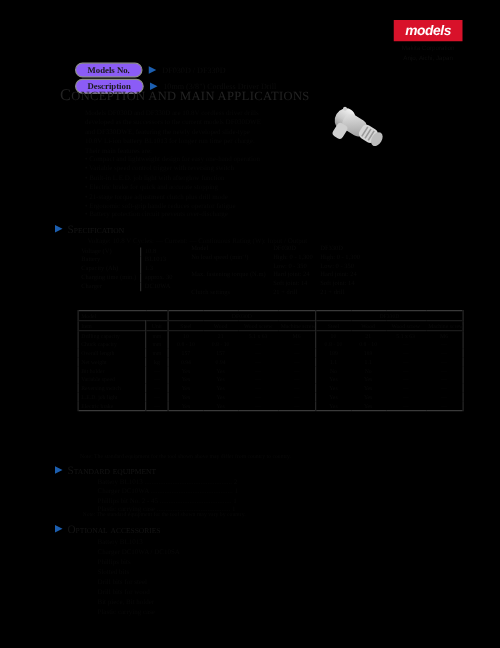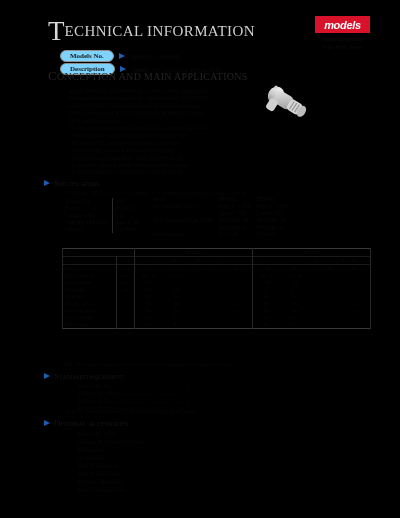--- a/index.html
+++ b/index.html
@@ -36,21 +36,21 @@
     font-family:"Liberation Serif",serif;
     color:#111111;
     white-space:nowrap;
   }
   .title .drop{font-size:27px;line-height:27px;vertical-align:-4px;color:#d8d8d8;}
   .title .rest{font-size:15px;letter-spacing:0.4px;color:#cfcfcf;}
 
   
   .pill-row{position:absolute;display:flex;align-items:center;gap:5px;}
   .pill{
-    background:#7dd3fc;color:#1a1a1a;
+    background:#8b5cf6;color:#1a1a1a;
     border-radius:7px;
     font-family:"Liberation Serif",serif;font-weight:bold;
     font-size:7px;padding:1px 9px;white-space:nowrap;
     border:1px solid #8d8d8d;
   }
   .arrow{
     width:0;height:0;border-top:3px solid transparent;
     border-bottom:3px solid transparent;border-left:6px solid #1c5fb0;
   }
   .pill-val{font-size:6.5px;color:#0b0b0b;white-space:nowrap;font-family:"Liberation Serif",serif;}
@@ -100,23 +100,20 @@
   <div class="logo-wrap">
     <div class="logo">
       <span class="logo-text">models</span>
     </div>
     <div class="logo-sub">
       <div>Makita Corporation</div>
       <div>Anjo, Aichi, Japan</div>
     </div>
   </div>
 
-  <div class="title">
-    <span class="drop">T</span><span class="rest">ECHNICAL INFORMATION</span>
-  </div>
 
   <div class="pill-row" style="left:60px;top:50px;">
     <span class="pill">Models No.</span>
     <span class="arrow"></span>
     <span class="pill-val">DF030D / DF330D</span>
   </div>
 
   <div class="pill-row" style="left:60px;top:63px;">
     <span class="pill">Description</span>
     <span class="arrow"></span>

